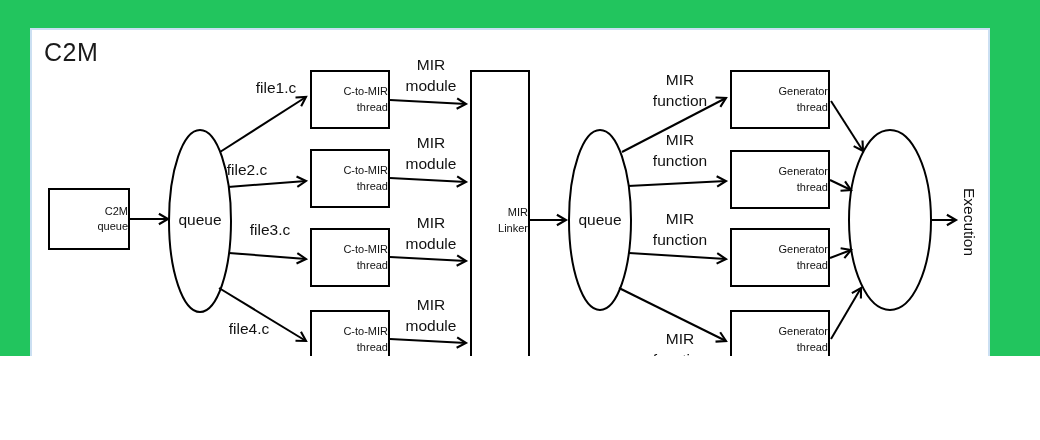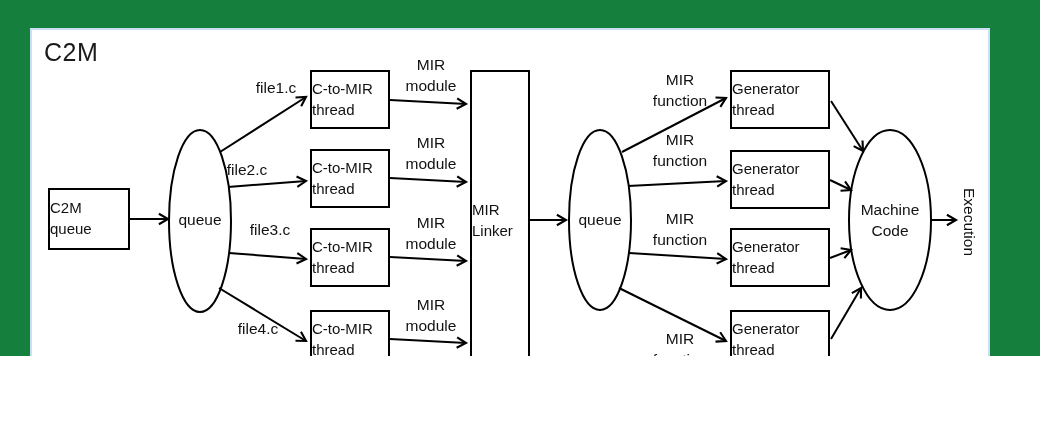--- a/index.html
+++ b/index.html
@@ -1,35 +1,35 @@
 <!DOCTYPE html>
 <html><head>
 <meta charset="utf-8">
 <style>
   html, body { margin:0; padding:0; background:#ffffff; }
   .stage {
     position:relative; width:1040px; height:356px;
-    background:#15803d; overflow:hidden;
+    background:#22c55e; overflow:hidden;
     font-family:"Liberation Sans","DejaVu Sans",sans-serif;
     color:#111111;
   }
   .frame {
     position:absolute; left:30px; top:28px; width:960px; height:380px;
     border:2px solid #cbdff2; box-sizing:border-box; background:#ffffff;
   }
   .wires { position:absolute; left:0; top:0; width:1040px; height:440px; }
   .title {
     position:absolute; left:44px; top:38px;
     font-size:25px; letter-spacing:0.5px; color:#1a1a1a;
   }
   .box {
     position:absolute; box-sizing:border-box;
     border:2px solid #000000; background:#ffffff;
-    display:flex; flex-direction:column; align-items:flex-start; justify-content:center;
-    font-size:15px; line-height:1.38; text-align:center; white-space:nowrap;
+    display:flex; flex-direction:column; align-items:flex-end; justify-content:center;
+    font-size:11px; line-height:1.38; text-align:center; white-space:nowrap;
   }
   .lbl {
     position:absolute; transform:translate(-50%,-50%);
     font-size:15.5px; line-height:1.38; text-align:center; white-space:nowrap;
   }
   .lbl span { display:block; }
   .vert { transform:translate(-50%,-50%) rotate(90deg); }
   svg line, svg ellipse { stroke:#000000; stroke-width:2; }
   svg ellipse { fill:#ffffff; }
 </style>
@@ -77,21 +77,21 @@
   <div class="box" style="left:48px;top:188px;width:82px;height:62px">
     <span>C2M</span>
     <span>queue</span>
   </div>
 
   <div class="lbl" style="left:200px;top:220px">queue</div>
 
   <div class="lbl" style="left:276px;top:88px">file1.c</div>
   <div class="lbl" style="left:247px;top:170px">file2.c</div>
   <div class="lbl" style="left:270px;top:230px">file3.c</div>
-  <div class="lbl" style="left:258px;top:329px">file4.c</div>
+  <div class="lbl" style="left:249px;top:329px">file4.c</div>
 
   <div class="box" style="left:310px;top:70px;width:80px;height:59px">
     <span>C-to-MIR</span>
     <span>thread</span>
   </div>
   <div class="box" style="left:310px;top:149px;width:80px;height:59px">
     <span>C-to-MIR</span>
     <span>thread</span>
   </div>
   <div class="box" style="left:310px;top:228px;width:80px;height:59px">
@@ -154,20 +154,16 @@
   </div>
   <div class="box" style="left:730px;top:228px;width:100px;height:59px">
     <span>Generator</span>
     <span>thread</span>
   </div>
   <div class="box" style="left:730px;top:310px;width:100px;height:59px">
     <span>Generator</span>
     <span>thread</span>
   </div>
 
-  <div class="lbl" style="left:890px;top:220px">
-    <span>Machine</span>
-    <span>Code</span>
-  </div>
 
   <div class="lbl vert" style="left:969px;top:222px">Execution</div>
 
 </div>
 
 </body></html>

